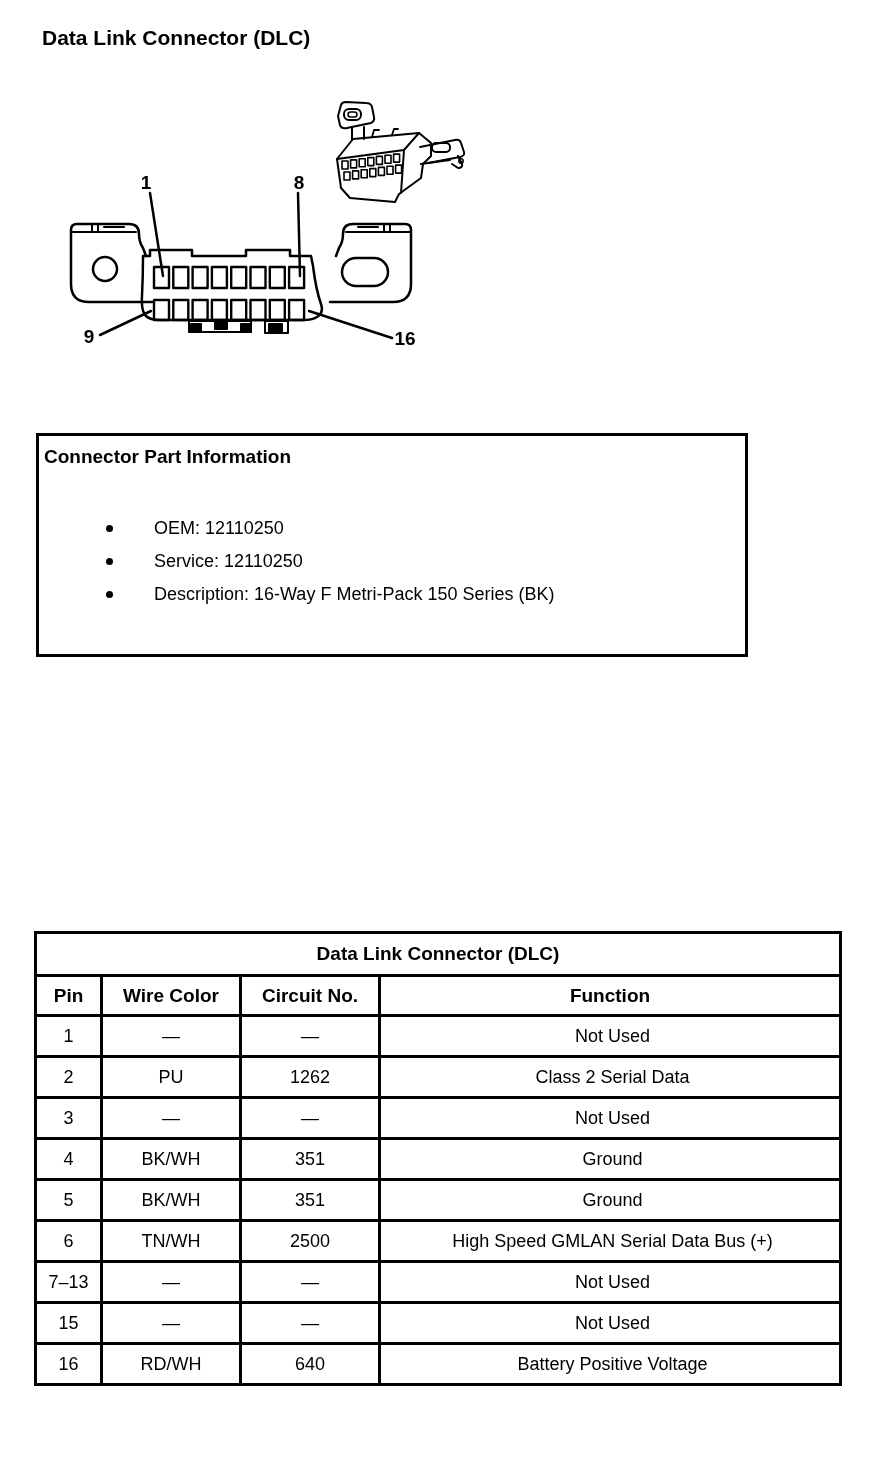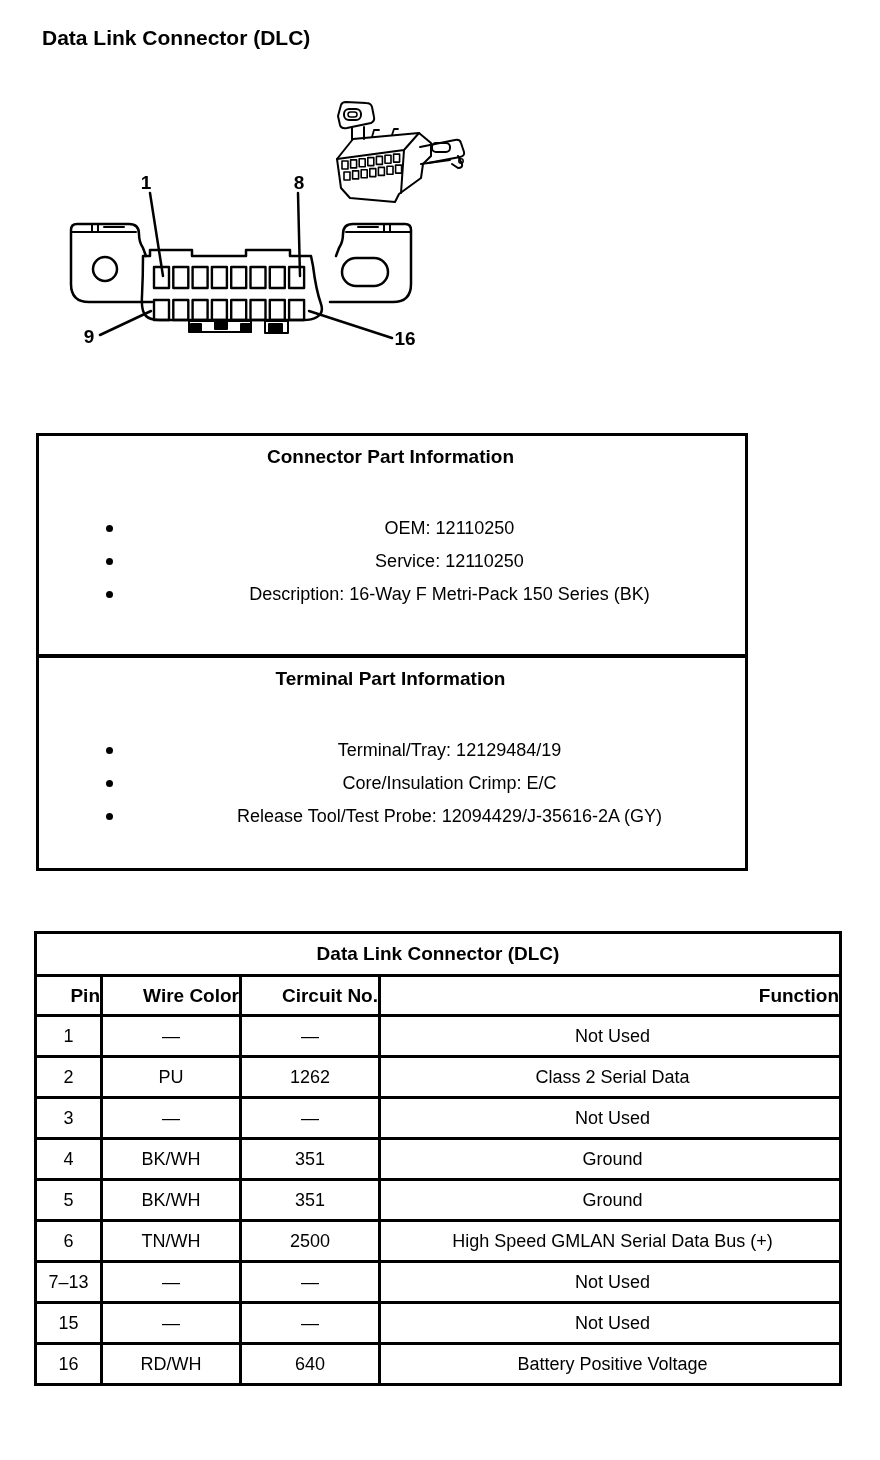--- a/index.html
+++ b/index.html
@@ -21,21 +21,21 @@
   .diagram svg { display: block; }
   .pin-callout-label {
     font-family: "Liberation Sans", sans-serif;
     font-size: 19px; font-weight: bold; fill: #000;
   }
   
   .part-info {
     position: absolute; left: 36px; top: 433px; width: 712px;
     border: 3px solid #000;
   }
-  .part-section { height: 218px; overflow: hidden; text-align: center; }
+  .part-section { height: 218px; overflow: hidden; }
   .part-section + .part-section { border-top: 4px solid #000; height: 214px; }
   .part-section h2 {
     margin: 0; padding: 10px 8px 0 5px;
     font-size: 19px; font-weight: bold;
   }
   .part-section ul {
     list-style: none; margin: 44px 0 0 8px; padding: 0 0 0 107px;
   }
   .part-section li {
     font-size: 18px; line-height: 33px; position: relative;
@@ -48,21 +48,21 @@
   
   .pinout {
     position: absolute; left: 34px; top: 931px; width: 808px;
     border-collapse: collapse; table-layout: fixed;
   }
   .pinout th, .pinout td {
     border: 3px solid #000; font-size: 18px; vertical-align: middle;
     padding: 0; overflow: hidden; white-space: nowrap;
   }
   .pinout .title-row th { height: 43px; font-size: 19px; font-weight: bold; text-align: center; }
-  .pinout .header-row th { height: 40px; font-size: 19px; font-weight: bold; text-align: right; }
+  .pinout .header-row th { height: 40px; font-size: 19px; font-weight: bold; text-align: center; }
   .pinout tbody tr { height: 41px; }
   .pinout td { text-align: center; }
   .pinout td.fn { text-align: center; padding-left: 5px; }
   .col-pin { width: 66px; } .col-wire { width: 139px; } .col-circ { width: 139px; }
 </style>
 </head>
 <body>
 
 <h1 class="page-title">Data Link Connector (DLC)</h1>
 
@@ -171,28 +171,20 @@
 
 <div class="part-info">
   <section class="part-section">
     <h2>Connector Part Information</h2>
     <ul>
       <li>OEM: 12110250</li>
       <li>Service: 12110250</li>
       <li>Description: 16-Way F Metri-Pack 150 Series (BK)</li>
     </ul>
   </section>
-  <section class="part-section">
-    <h2>Terminal Part Information</h2>
-    <ul>
-      <li>Terminal/Tray: 12129484/19</li>
-      <li>Core/Insulation Crimp: E/C</li>
-      <li>Release Tool/Test Probe: 12094429/J-35616-2A (GY)</li>
-    </ul>
-  </section>
 </div>
 
 <table class="pinout">
   <colgroup>
     <col class="col-pin">
       <col class="col-wire">
       <col class="col-circ">
       <col>
   </colgroup>
   <thead>

